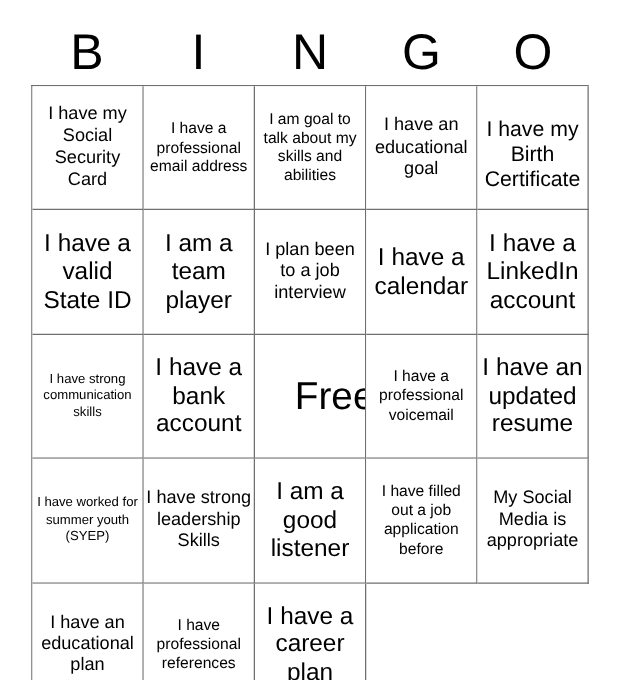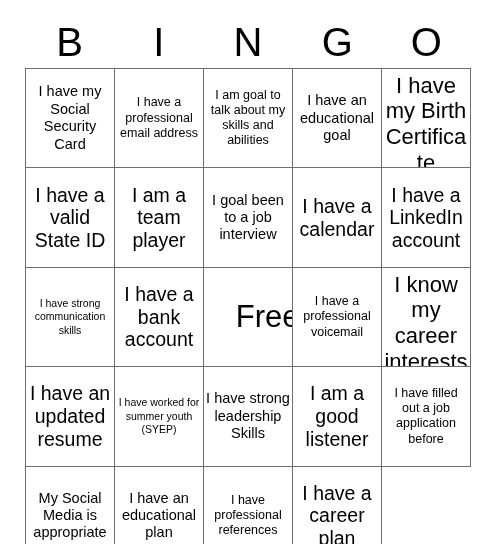--- a/index.html
+++ b/index.html
@@ -61,21 +61,21 @@
   }
   .cell-text {
     display: block;
     width: 100%;
     line-height: 1.12;
     word-wrap: break-word;
   }
   
   .fs-xxl .cell-text { font-size: 31px; line-height: 1.05; margin-left: 48px; }
   .fs-xl  .cell-text { font-size: 19.5px; line-height: 1.16; }
-  .fs-lg  .cell-text { font-size: 22px; line-height: 1.17; margin-top: 12px; }
+  .fs-lg  .cell-text { font-size: 17px; line-height: 1.17; margin-top: 12px; }
   .fs-md  .cell-text { font-size: 14.5px; line-height: 1.2; }
   .fs-sm  .cell-text { font-size: 12.5px; line-height: 1.22; }
   .fs-xs  .cell-text { font-size: 10.5px; line-height: 1.3; text-align: center; }
 </style>
 </head>
 <body>
 
 <div id="card">
 
   <div id="header-row">
@@ -102,42 +102,39 @@
       <div class="cell fs-lg">
         <span class="cell-text">I have my Birth Certificate</span>
       </div>
       <div class="cell fs-xl">
         <span class="cell-text">I have a valid State ID</span>
       </div>
       <div class="cell fs-xl">
         <span class="cell-text">I am a team player</span>
       </div>
       <div class="cell fs-md">
-        <span class="cell-text">I goal been to a job interview</span>
+        <span class="cell-text">I plan been to a job interview</span>
       </div>
       <div class="cell fs-xl">
         <span class="cell-text">I have a calendar</span>
       </div>
       <div class="cell fs-xl">
         <span class="cell-text">I have a LinkedIn account</span>
       </div>
       <div class="cell fs-xs">
         <span class="cell-text">I have strong communication skills</span>
       </div>
       <div class="cell fs-xl">
         <span class="cell-text">I have a bank account</span>
       </div>
       <div class="cell fs-xxl">
         <span class="cell-text">Free!</span>
       </div>
       <div class="cell fs-sm">
         <span class="cell-text">I have a professional voicemail</span>
-      </div>
-      <div class="cell fs-lg">
-        <span class="cell-text">I know my career interests</span>
       </div>
       <div class="cell fs-xl">
         <span class="cell-text">I have an updated resume</span>
       </div>
       <div class="cell fs-xs">
         <span class="cell-text">I have worked for summer youth (SYEP)</span>
       </div>
       <div class="cell fs-md">
         <span class="cell-text">I have strong leadership Skills</span>
       </div>

